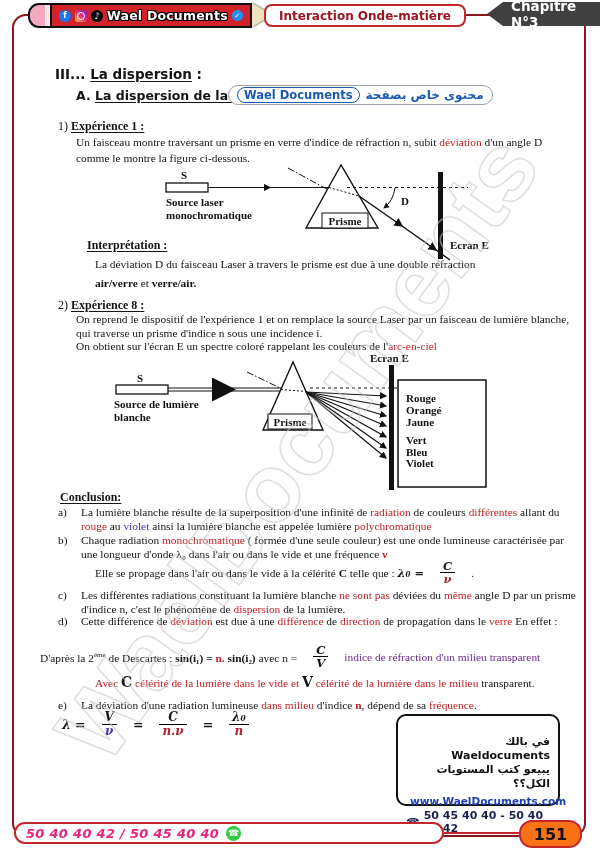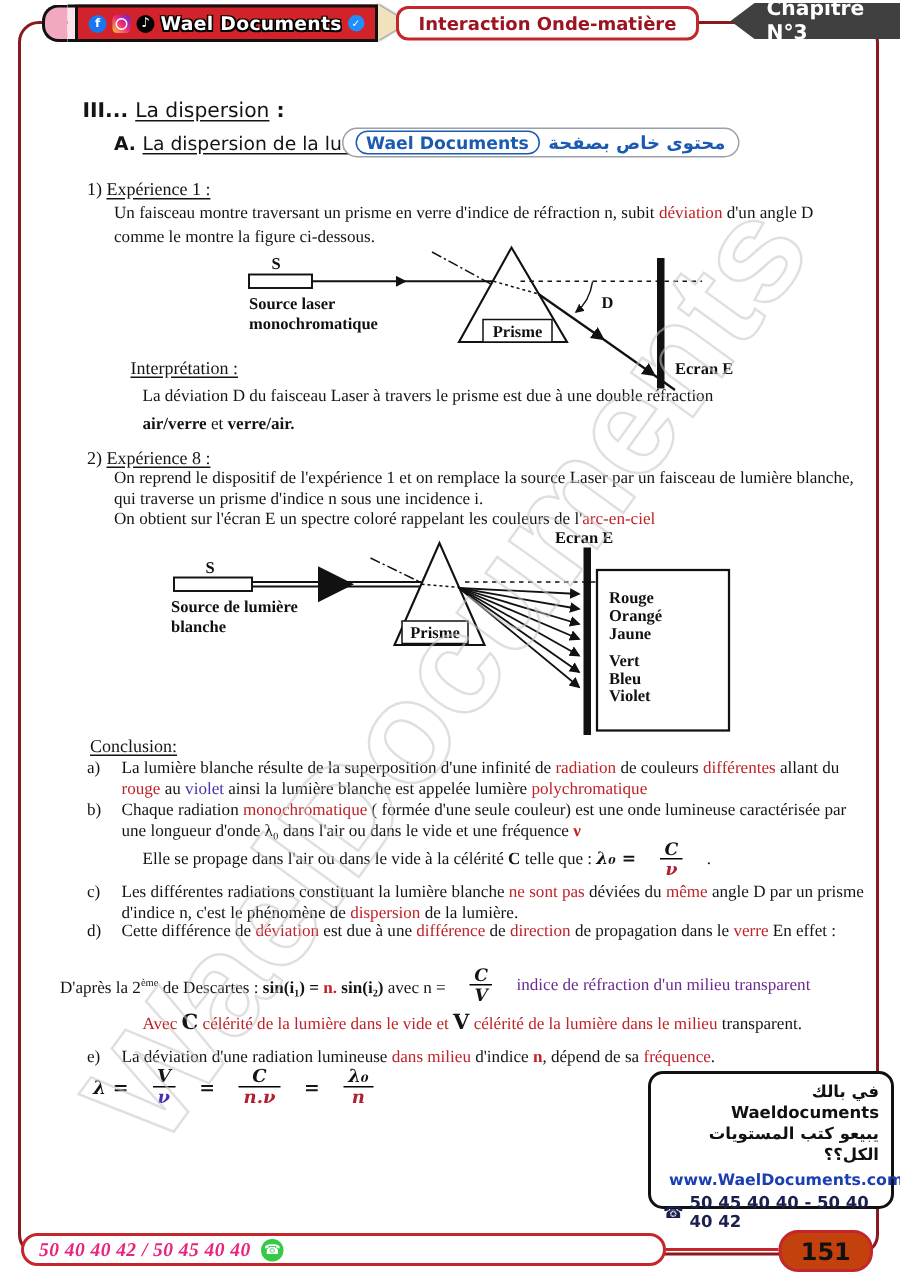--- a/index.html
+++ b/index.html
@@ -37,21 +37,21 @@
       color:#9c1420;font:700 12px "DejaVu Sans",sans-serif;z-index:10}
   .chapter-tag{left:487px;top:2px;width:113px;height:24px;background:#d2232a;color:#fff;
       font:800 13.5px "DejaVu Sans",sans-serif;display:flex;align-items:center;padding-left:24px;box-sizing:border-box;
       clip-path:polygon(16px 0,100% 0,100% 100%,16px 100%,0 50%);z-index:10}
   
   .z2{z-index:2}
   .h-comic{font-family:"DejaVu Sans",sans-serif;font-weight:700}
   .rich{font-size:11.4px;line-height:14px}
   .seg-k{}
   .seg-b{font-weight:700}
-  .seg-bu{font-weight:400;text-decoration:underline;text-underline-offset:2px}
+  .seg-bu{font-weight:700;text-decoration:underline;text-underline-offset:2px}
   .seg-r{color:#c02126}
   .seg-rb{color:#c02126;font-weight:700}
   .seg-v{color:#4b2fae}
   .seg-p{color:#6b2a8f}
   .seg-sup{vertical-align:super;font-size:7px}
   .seg-big{font-weight:700;font-size:14px;font-family:"DejaVu Serif",serif}
   .seg-bi{font-weight:700;font-style:italic;font-family:"DejaVu Serif",serif}
   .item{display:flex;gap:7px}
   .marker{flex:none;width:16px}
   .badge{display:inline-flex;align-items:center;gap:6px;border:1.5px solid #97a0ab;border-radius:12px;
@@ -62,35 +62,35 @@
   .figtxt{font-family:"Liberation Serif",serif;font-weight:700;font-size:11px;fill:#111}
   
   .fline{display:flex;align-items:center;gap:14px}
   .frac{display:inline-flex;flex-direction:column;align-items:center;vertical-align:middle;line-height:1.05;
         margin:0 2px;font-family:"DejaVu Serif",serif;font-weight:700;font-style:italic;font-size:11.5px}
   .frac .bar{height:1.3px;background:#000;align-self:stretch}
   .frac .num,.frac .den{padding:0 3px}
   .f-lhs,.f-eq{font:700 12.5px "DejaVu Serif",serif;font-style:italic}
   .fe{font-size:12px}
   
-  .infobox{left:432px;top:714px;width:164px;height:92px;border:2.2px solid #111;border-radius:10px;
-           background:#fff;box-sizing:border-box;padding:5px 8px;z-index:4}
+  .infobox{left:396px;top:714px;width:164px;height:92px;border:2.2px solid #111;border-radius:10px;
+           background:#fff;box-sizing:border-box;padding:19px 8px;z-index:4}
   .ib1{font:800 11px "DejaVu Sans",sans-serif;color:#111;text-align:right;line-height:14px}
   .ib3{font:800 10px "DejaVu Sans",sans-serif;color:#d01f26;text-align:right;margin-top:5px;line-height:12px}
   .ib4{display:flex;align-items:flex-start;gap:4px;margin-top:4px;font:800 10.5px "DejaVu Sans",sans-serif;color:#1b3fb3}
   .ib5{display:flex;align-items:center;gap:4px;margin-top:2px;font:800 11px "DejaVu Sans",sans-serif;color:#1a1f4e}
   
   .footer-pill{left:14px;top:822px;width:430px;height:22px;border:2.2px solid #c4262b;border-radius:12px;
       background:#fff;display:flex;align-items:center;gap:7px;padding:0 10px;box-sizing:border-box;z-index:10}
   .f-num{font:800 13px "DejaVu Sans",sans-serif;font-style:italic;color:#e8247e;white-space:nowrap;letter-spacing:.3px}
   .wa{width:15px;height:15px;border-radius:50%;background:#35c948;color:#fff;display:inline-flex;
       align-items:center;justify-content:center;font-size:9px;flex:none}
   .f-ar{font:700 11.5px "DejaVu Sans",sans-serif;color:#1b5ab3;white-space:nowrap}
   .f-connector{left:444px;top:832px;width:75px;height:0;border-top:2.2px solid #c4262b;z-index:9}
-  .page-num{left:519px;top:820px;width:59px;height:24px;border:2.5px solid #c4262b;border-radius:13px;background:#c2410c;
+  .page-num{left:519px;top:820px;width:59px;height:24px;border:2.5px solid #c4262b;border-radius:13px;background:#f97316;
       display:flex;align-items:center;justify-content:center;font:700 16px "DejaVu Sans",sans-serif;color:#111;z-index:10}
 </style>
 </head>
 <body>
 
 <div class="page-border"></div>
 
 <svg class="wm" width="600" height="850">
   <text x="300" y="480" text-anchor="middle" transform="rotate(-54 300 450)" font-family="Liberation Sans, sans-serif" font-weight="bold" font-size="96" fill="none" stroke="#c6c6c6" stroke-width="1.6">WaelDocuments</text>
 </svg>
@@ -285,18 +285,18 @@
     <span>www.WaelDocuments.com</span>
   </div>
   <div class="ib5">
     <span>☎</span>
     <span>50 45 40 40 - 50 40 40 42</span>
   </div>
 </div>
 
 <div class="abs f-connector"></div>
 <div class="abs footer-pill">
-  <span class="f-num" style="color: rgb(232, 36, 126); font-family: Liberation Serif, serif;">50 40 40 42 / 50 45 40 40</span>
+  <span class="f-num" style="color: rgb(232, 36, 126);">50 40 40 42 / 50 45 40 40</span>
   <span class="wa" style="background-color: rgb(53, 201, 72);">
       <span>☎</span>
     </span>
 </div>
 <div class="abs page-num">151</div>
 
 </body></html>

